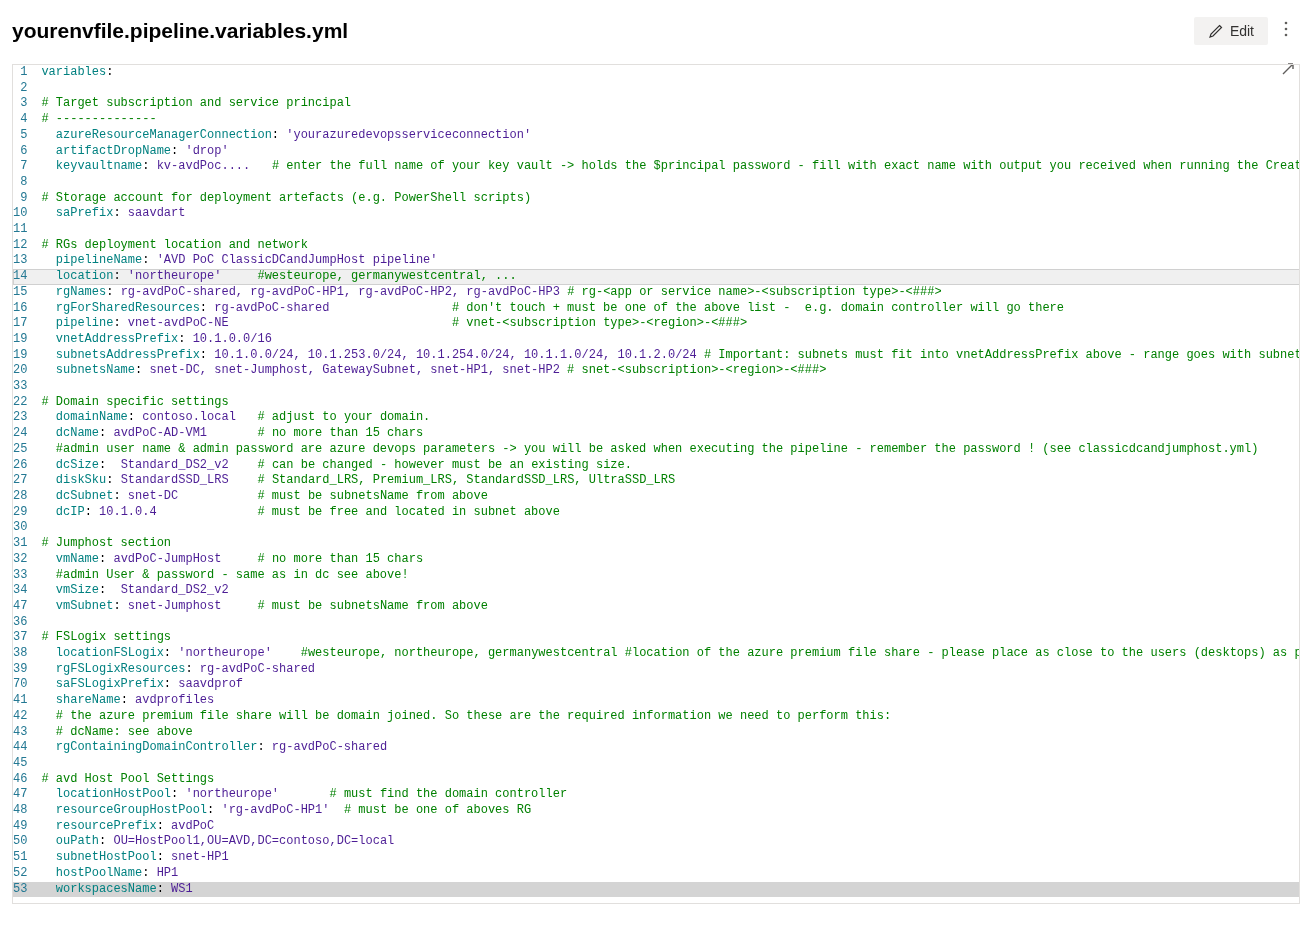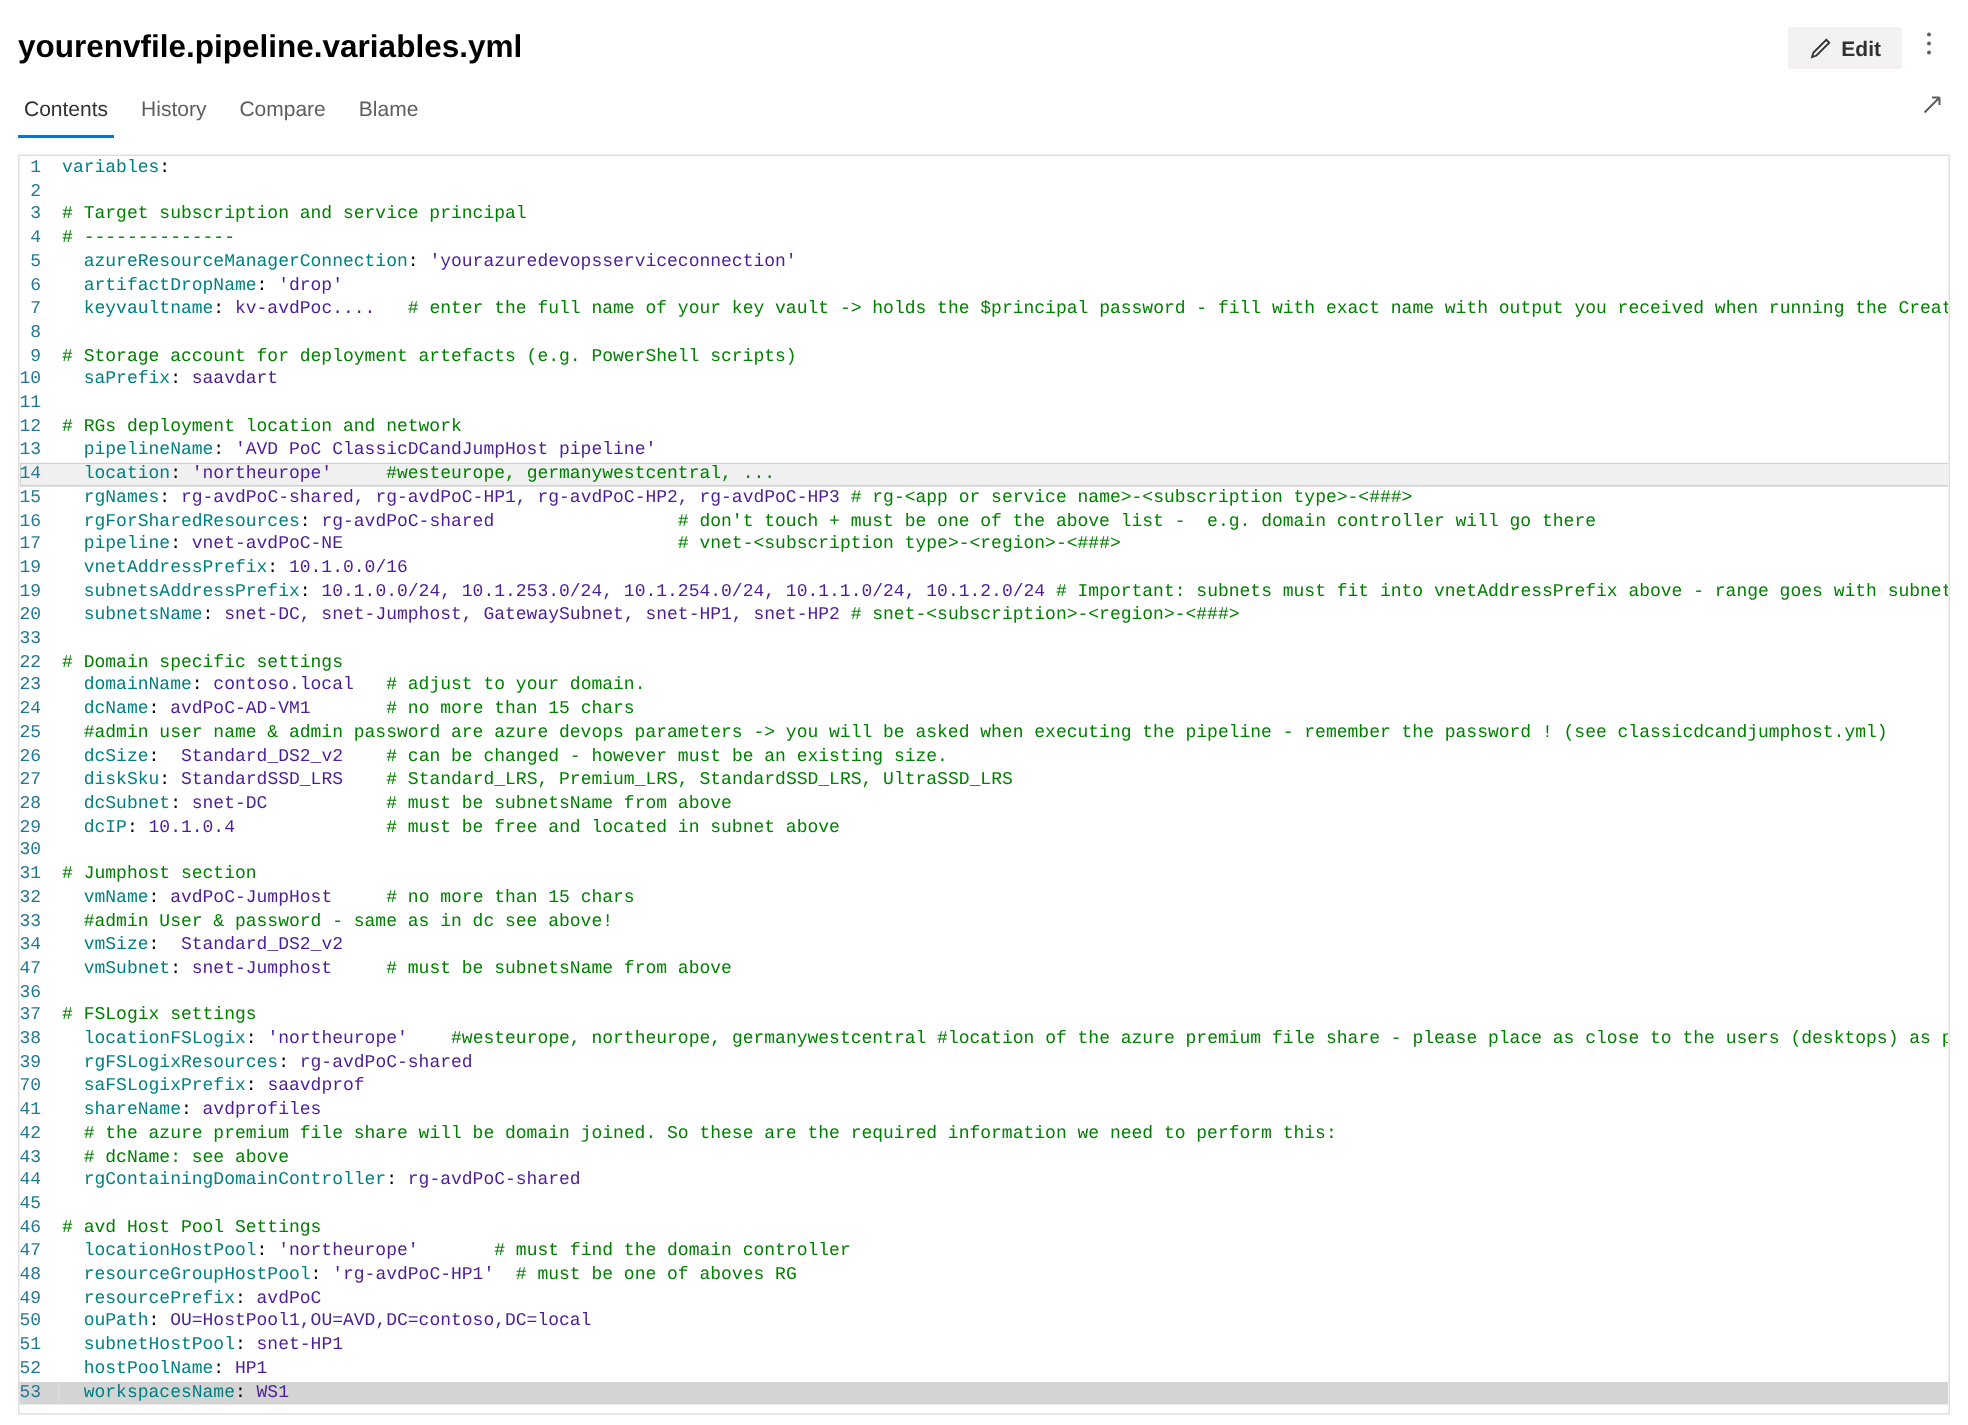--- a/index.html
+++ b/index.html
@@ -33,21 +33,20 @@
       display: flex;
       align-items: center;
       gap: 6px;
       background: #f3f2f1;
       border: none;
       padding: 6px 14px;
       font-size: 14px;
       color: #323130;
       cursor: pointer;
       border-radius: 2px;
-      font-weight: bold;
     }
     .edit-icon {
       width: 16px;
       height: 16px;
       display: flex;
       align-items: center;
       justify-content: center;
     }
     .more-btn {
       background: none;
@@ -152,26 +151,20 @@
             <circle cx="2" cy="2" r="1.3" fill="#605e5c"></circle>
             <circle cx="2" cy="8" r="1.3" fill="#605e5c"></circle>
             <circle cx="2" cy="14" r="1.3" fill="#605e5c"></circle>
           </svg>
       </span>
     </button>
   </div>
 </div>
 
 <div class="tabs">
-  <div id="tabs-row" style="display:flex; gap:14px;">
-      <div class="tab active">Contents</div>
-      <div class="tab">History</div>
-      <div class="tab">Compare</div>
-      <div class="tab">Blame</div>
-    </div>
   <span class="expand-icon">
     <svg width="16" height="16" viewBox="0 0 16 16">
         <path d="M3 13L13 3M13 3H8M13 3V8" stroke="#605e5c" stroke-width="1.4" fill="none"></path>
       </svg>
   </span>
 </div>
 
 <div class="editor-container">
   <div class="editor" id="editor">
       <div class="line">

